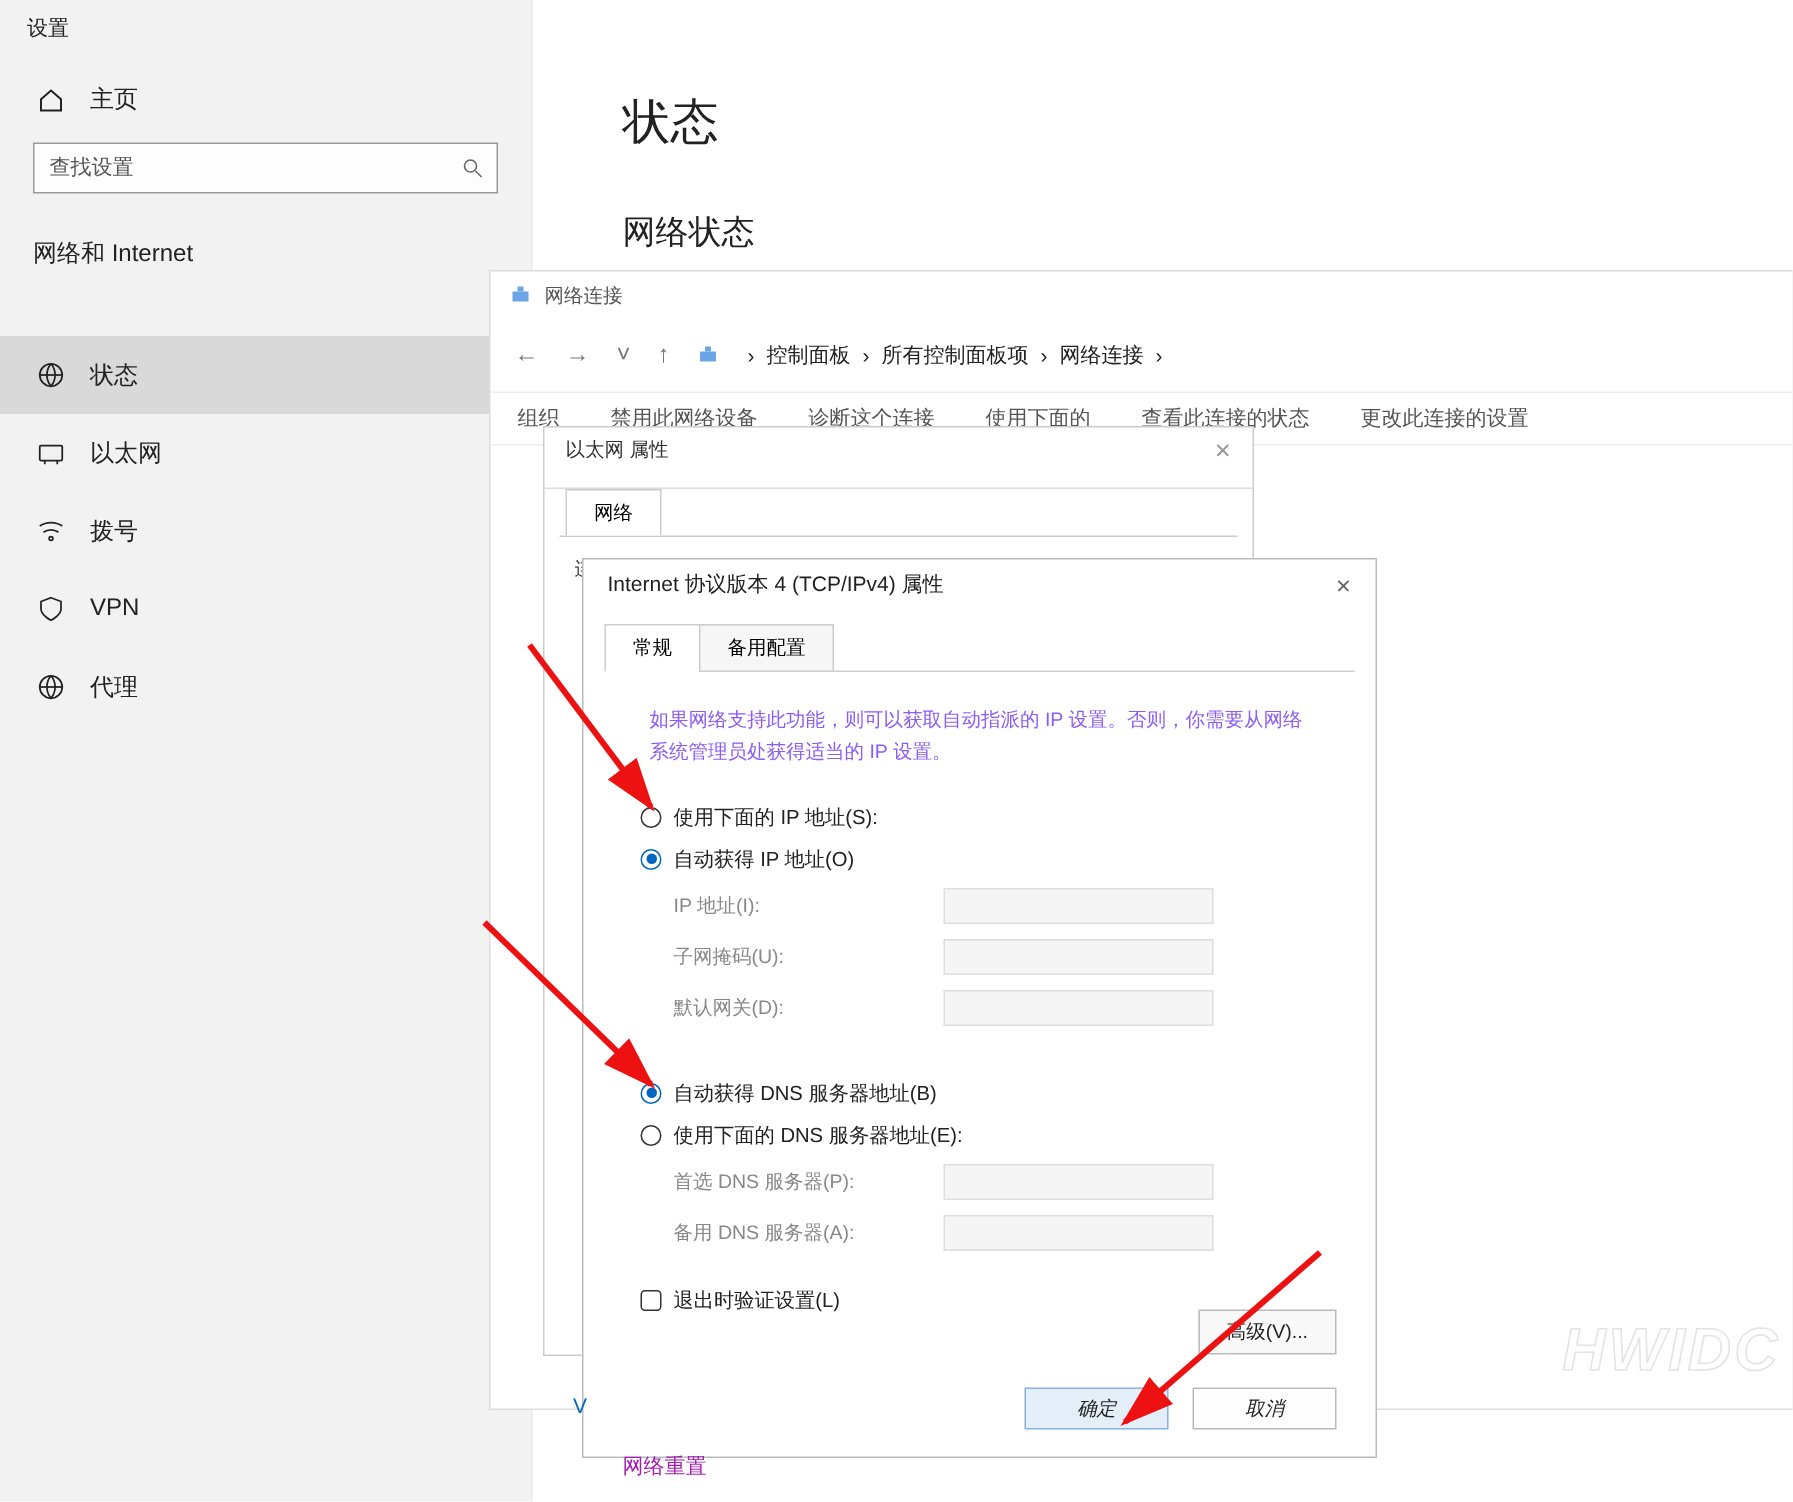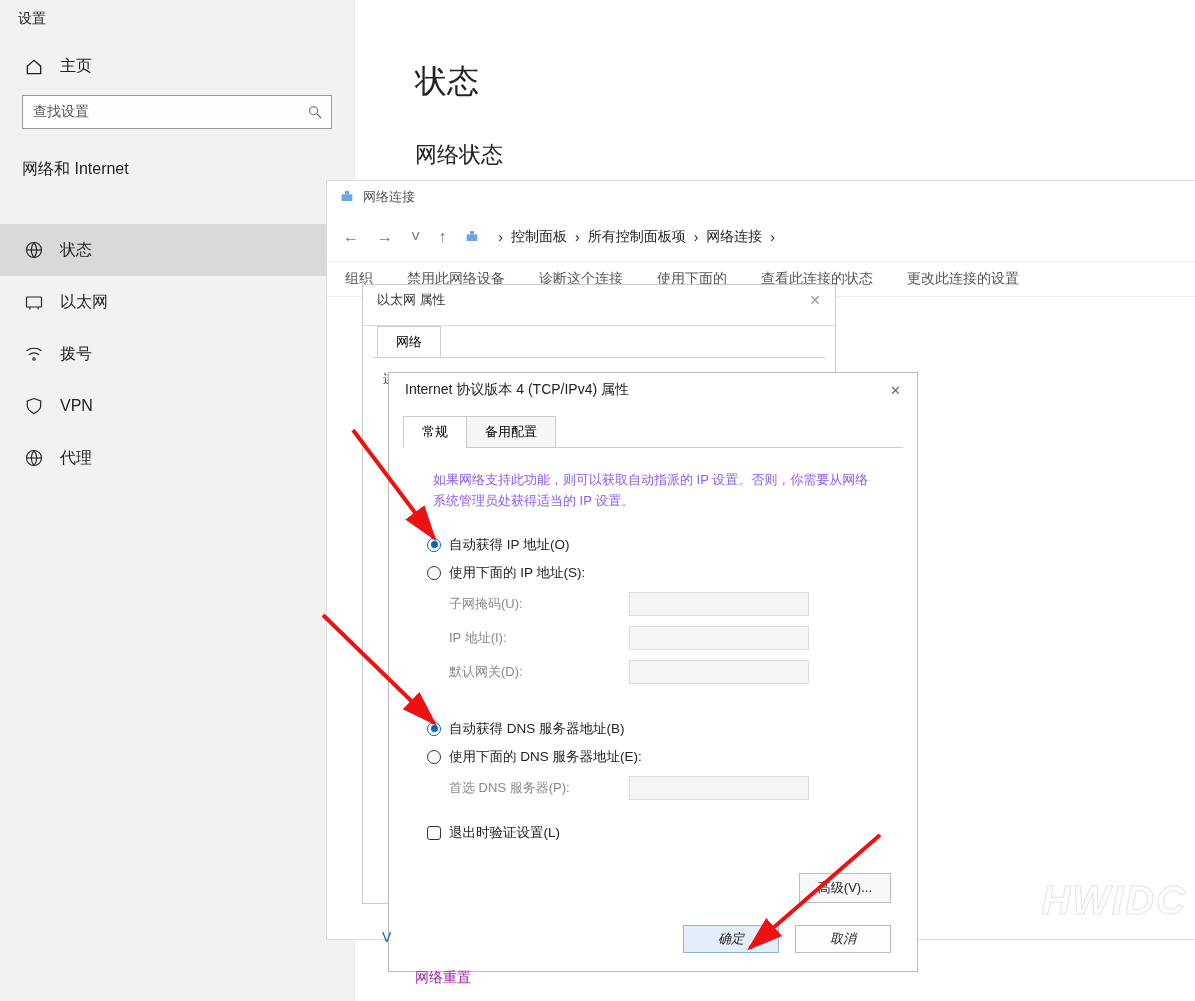--- a/index.html
+++ b/index.html
@@ -242,53 +242,57 @@
     <span>Internet 协议版本 4 (TCP/IPv4) 属性</span>
     <span class="ipdlg-close">✕</span>
   </div>
   <div class="ipdlg-tabs">
     <div class="ipdlg-tab">常规</div>
     <div class="ipdlg-tab back">备用配置</div>
   </div>
   <div class="ipdlg-body">
     <div class="ipdlg-info">如果网络支持此功能，则可以获取自动指派的 IP 设置。否则，你需要从网络系统管理员处获得适当的 IP 设置。</div>
 
+    <div class="radio-row sub">
+      <span class="radio"></span>
+      <span>使用下面的 IP 地址(S):</span>
+    </div>
     <div class="radio-row">
       <span class="radio sel"></span>
       <span>自动获得 IP 地址(O)</span>
     </div>
-    <div class="radio-row sub">
-      <span class="radio"></span>
-      <span>使用下面的 IP 地址(S):</span>
-    </div>
+    <div class="field-row">
+        <div class="field-label">IP 地址(I):</div>
+        <div class="field-box"></div>
+      </div>
     <div class="field-row">
         <div class="field-label">子网掩码(U):</div>
-        <div class="field-box"></div>
-      </div>
-    <div class="field-row">
-        <div class="field-label">IP 地址(I):</div>
         <div class="field-box"></div>
       </div>
     <div class="field-row">
         <div class="field-label">默认网关(D):</div>
         <div class="field-box"></div>
       </div>
 
     <div style="height:16px"></div>
 
     <div class="radio-row">
       <span class="radio sel"></span>
       <span>自动获得 DNS 服务器地址(B)</span>
     </div>
     <div class="radio-row sub">
       <span class="radio"></span>
       <span>使用下面的 DNS 服务器地址(E):</span>
     </div>
     <div class="field-row">
         <div class="field-label">首选 DNS 服务器(P):</div>
+        <div class="field-box"></div>
+      </div>
+    <div class="field-row">
+        <div class="field-label">备用 DNS 服务器(A):</div>
         <div class="field-box"></div>
       </div>
 
     <div class="chk-row">
       <span class="chk"></span>
       <span>退出时验证设置(L)</span>
     </div>
   </div>
 
   <div class="adv-btn">高级(V)...</div>

